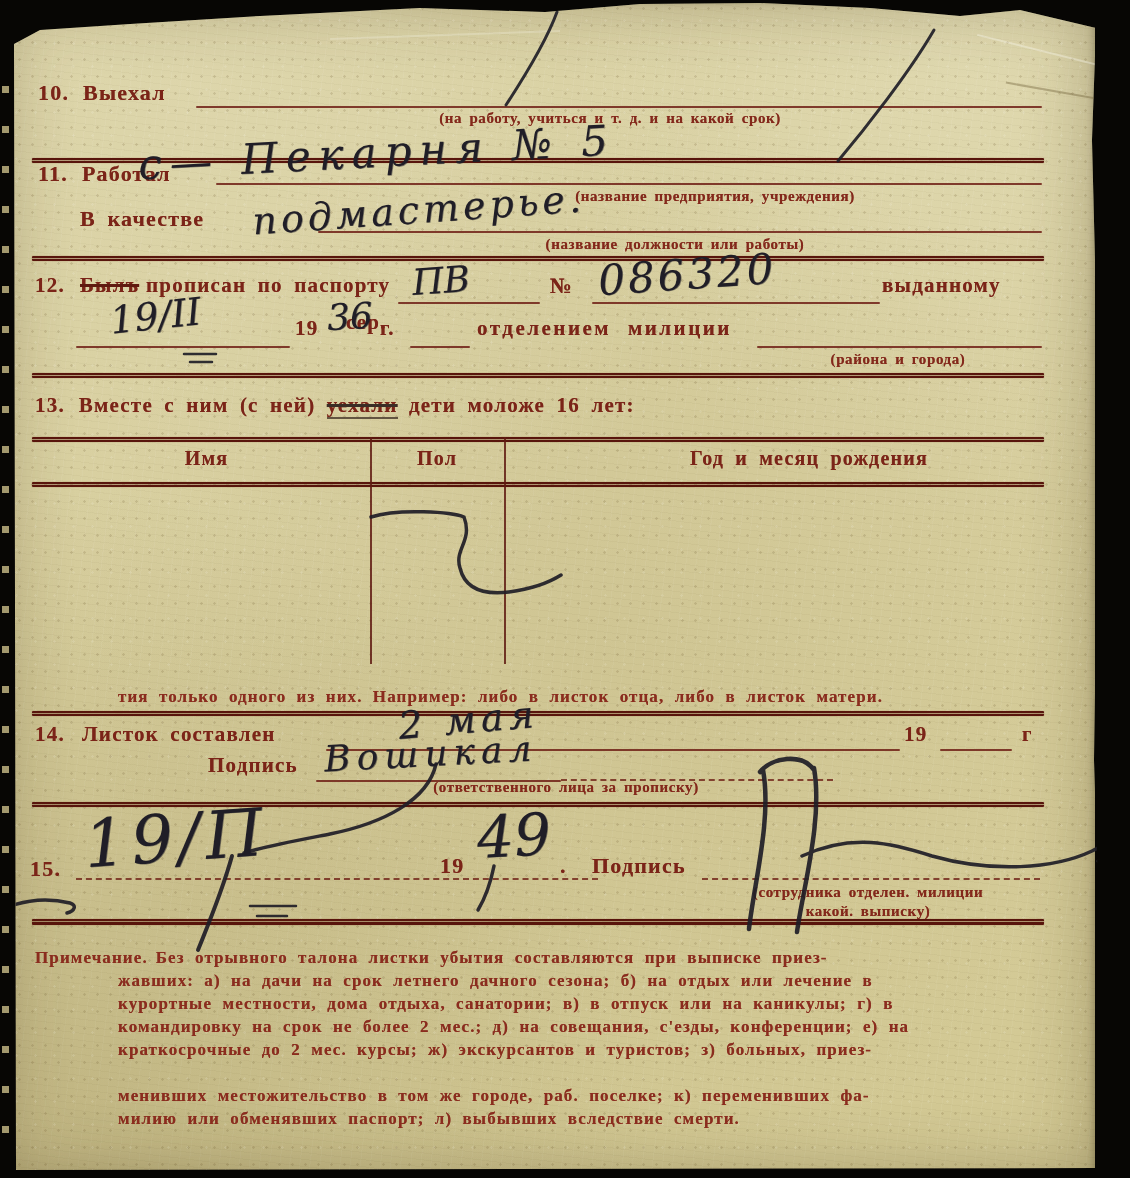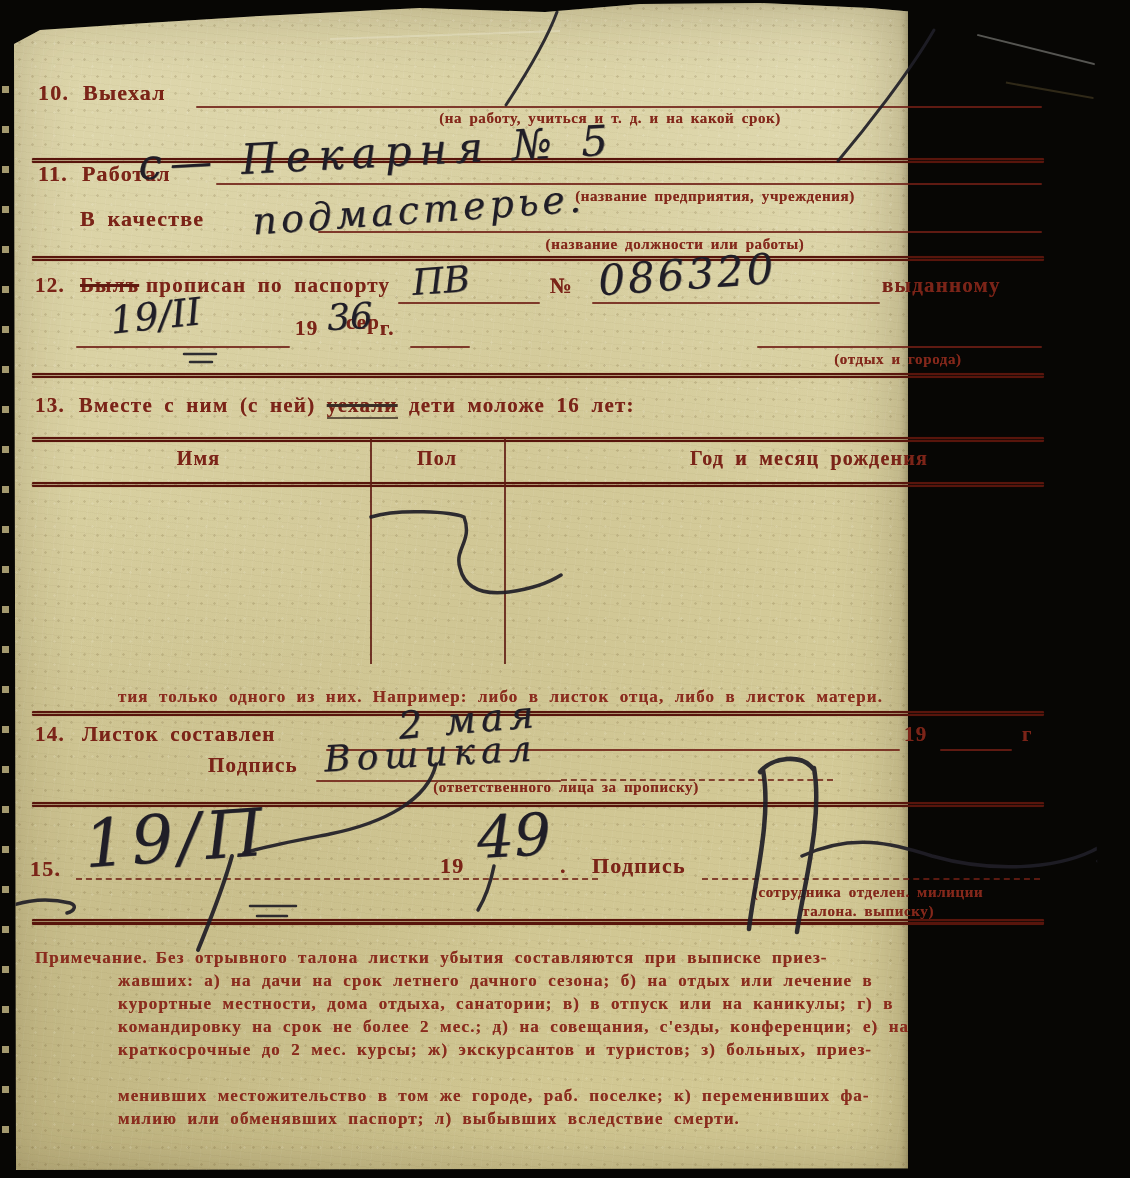--- a/index.html
+++ b/index.html
@@ -1,18 +1,18 @@
 <!DOCTYPE html>
 <html><head>
 <meta charset="utf-8">
 <style>
   html,body{margin:0;padding:0;background:#070604;}
   .scan{position:relative;width:1130px;height:1178px;background:#070604;overflow:hidden;
         font-family:"Liberation Serif",serif;}
-  .paper{position:absolute;left:0;top:0;width:908px;height:1178px;
+  .paper{position:absolute;left:0;top:0;width:1095px;height:1178px;
     background:
       radial-gradient(ellipse at 18% 8%, rgba(255,255,245,.10), transparent 42%),
       radial-gradient(ellipse at 88% 4%, rgba(255,255,240,.16), transparent 30%),
       radial-gradient(ellipse at 55% 55%, rgba(118,98,48,.07), transparent 62%),
       radial-gradient(ellipse at 8% 95%, rgba(90,72,30,.14), transparent 40%),
       repeating-linear-gradient(7deg, transparent 0 6px, rgba(98,84,40,.045) 6px 7px),
       repeating-linear-gradient(97deg, transparent 0 9px, rgba(255,255,255,.05) 9px 10px),
       linear-gradient(180deg,#dad2a4 0%,#d7ce9d 40%,#d2c893 100%);
     box-shadow: inset 0 0 70px rgba(60,45,15,.32), inset 0 0 8px rgba(40,30,10,.4);
     clip-path: polygon(14px 44px,40px 30px,130px 24px,260px 16px,420px 8px,545px 12px,
@@ -88,33 +88,34 @@
     <div class="uline" style="left:592px;top:302px;width:288px;"></div>
     <div class="hand" style="left:598px;top:250px;font-size:42px;letter-spacing:3px;transform:rotate(-4deg);">086320</div>
     <div class="print sz21" style="left:882px;top:273px;">выданному</div>
 
     <div class="hand" style="left:110px;top:294px;font-size:38px;transform:rotate(-6deg);">19/II</div>
     <div class="uline" style="left:76px;top:346px;width:214px;"></div>
     <div class="print sz21" style="left:295px;top:316px;">19</div>
     <div class="hand" style="left:327px;top:296px;font-size:36px;transform:rotate(-3deg);">36</div>
     <div class="print sz21" style="left:380px;top:316px;">г.</div>
     <div class="uline" style="left:410px;top:346px;width:60px;"></div>
+    <div class="print sz21" style="left:477px;top:316px;letter-spacing:2.5px;word-spacing:9px;">отделением милиции</div>
     <div class="uline" style="left:757px;top:346px;width:285px;"></div>
-    <div class="print cap" style="left:792px;top:351px;width:212px;">(отдых и города)</div>
+    <div class="print cap" style="left:792px;top:351px;width:212px;">(района и города)</div>
 
     <div class="rule" style="top:373px;"></div>
 
     <div class="print sz21" style="left:35px;top:393px;">
       <span class="num">13.</span><span>Вместе с ним (с ней)</span>
       <span class="struckpen">уехали</span>
       <span>дети моложе 16 лет:</span>
     </div>
 
     <div class="rule" style="top:437px;"></div>
-    <div class="print sz20 cell" style="left:31px;top:447px;width:335px;text-align:center;">Имя</div>
+    <div class="print sz20 cell" style="left:39px;top:447px;width:335px;text-align:center;">Имя</div>
     <div class="print sz20 cell" style="left:370px;top:447px;width:134px;">Пол</div>
     <div class="print sz20 cell" style="left:504px;top:447px;width:538px;padding-left:36px;">Год и месяц рождения</div>
     <div class="rule" style="top:482px;"></div>
     <div class="vline" style="left:370px;top:437px;height:227px;"></div>
     <div class="vline" style="left:504px;top:437px;height:227px;"></div>
 
     <div class="print note" style="left:118px;top:687px;">тия только одного из них. Например: либо в листок отца, либо в листок матери.</div>
 
     <div class="rule" style="top:711px;"></div>
 
@@ -135,21 +136,21 @@
 
     <div class="print sz22" style="left:30px;top:856px;">15.</div>
     <div class="hand" style="left:84px;top:800px;font-size:66px;letter-spacing:5px;transform:rotate(-4deg);">19/П</div>
     <div class="udash" style="left:76px;top:878px;width:522px;"></div>
     <div class="print sz22" style="left:440px;top:853px;">19</div>
     <div class="hand" style="left:477px;top:802px;font-size:58px;transform:rotate(-3deg);">49</div>
     <div class="print sz22" style="left:560px;top:853px;">.</div>
     <div class="print sz22" style="left:592px;top:853px;">Подпись</div>
     <div class="udash" style="left:702px;top:878px;width:338px;"></div>
     <div class="print cap" style="left:694px;top:884px;width:348px;">(сотрудника отделен. милиции</div>
-    <div class="print cap" style="left:694px;top:903px;width:348px;">талона. выписку)</div>
+    <div class="print cap" style="left:694px;top:903px;width:348px;">какой. выписку)</div>
 
     <div class="rule" style="top:919px;height:6px;"></div>
 
     <div class="print note" style="left:35px;top:948px;">
       <span style="margin-right:8px;">Примечание.</span><span>Без отрывного талона листки убытия составляются при выписке приез-</span>
     </div>
     <div class="print note" style="left:118px;top:994px;">курортные местности, дома отдыха, санатории; в) в отпуск или на каникулы; г) в</div>
     <div class="print note" style="left:118px;top:971px;">жавших: а) на дачи на срок летнего дачного сезона; б) на отдых или лечение в</div>
     <div class="print note" style="left:118px;top:1017px;">командировку на срок не более 2 мес.; д) на совещания, с'езды, конференции; е) на</div>
     <div class="print note" style="left:118px;top:1040px;">краткосрочные до 2 мес. курсы; ж) экскурсантов и туристов; з) больных, приез-</div>

